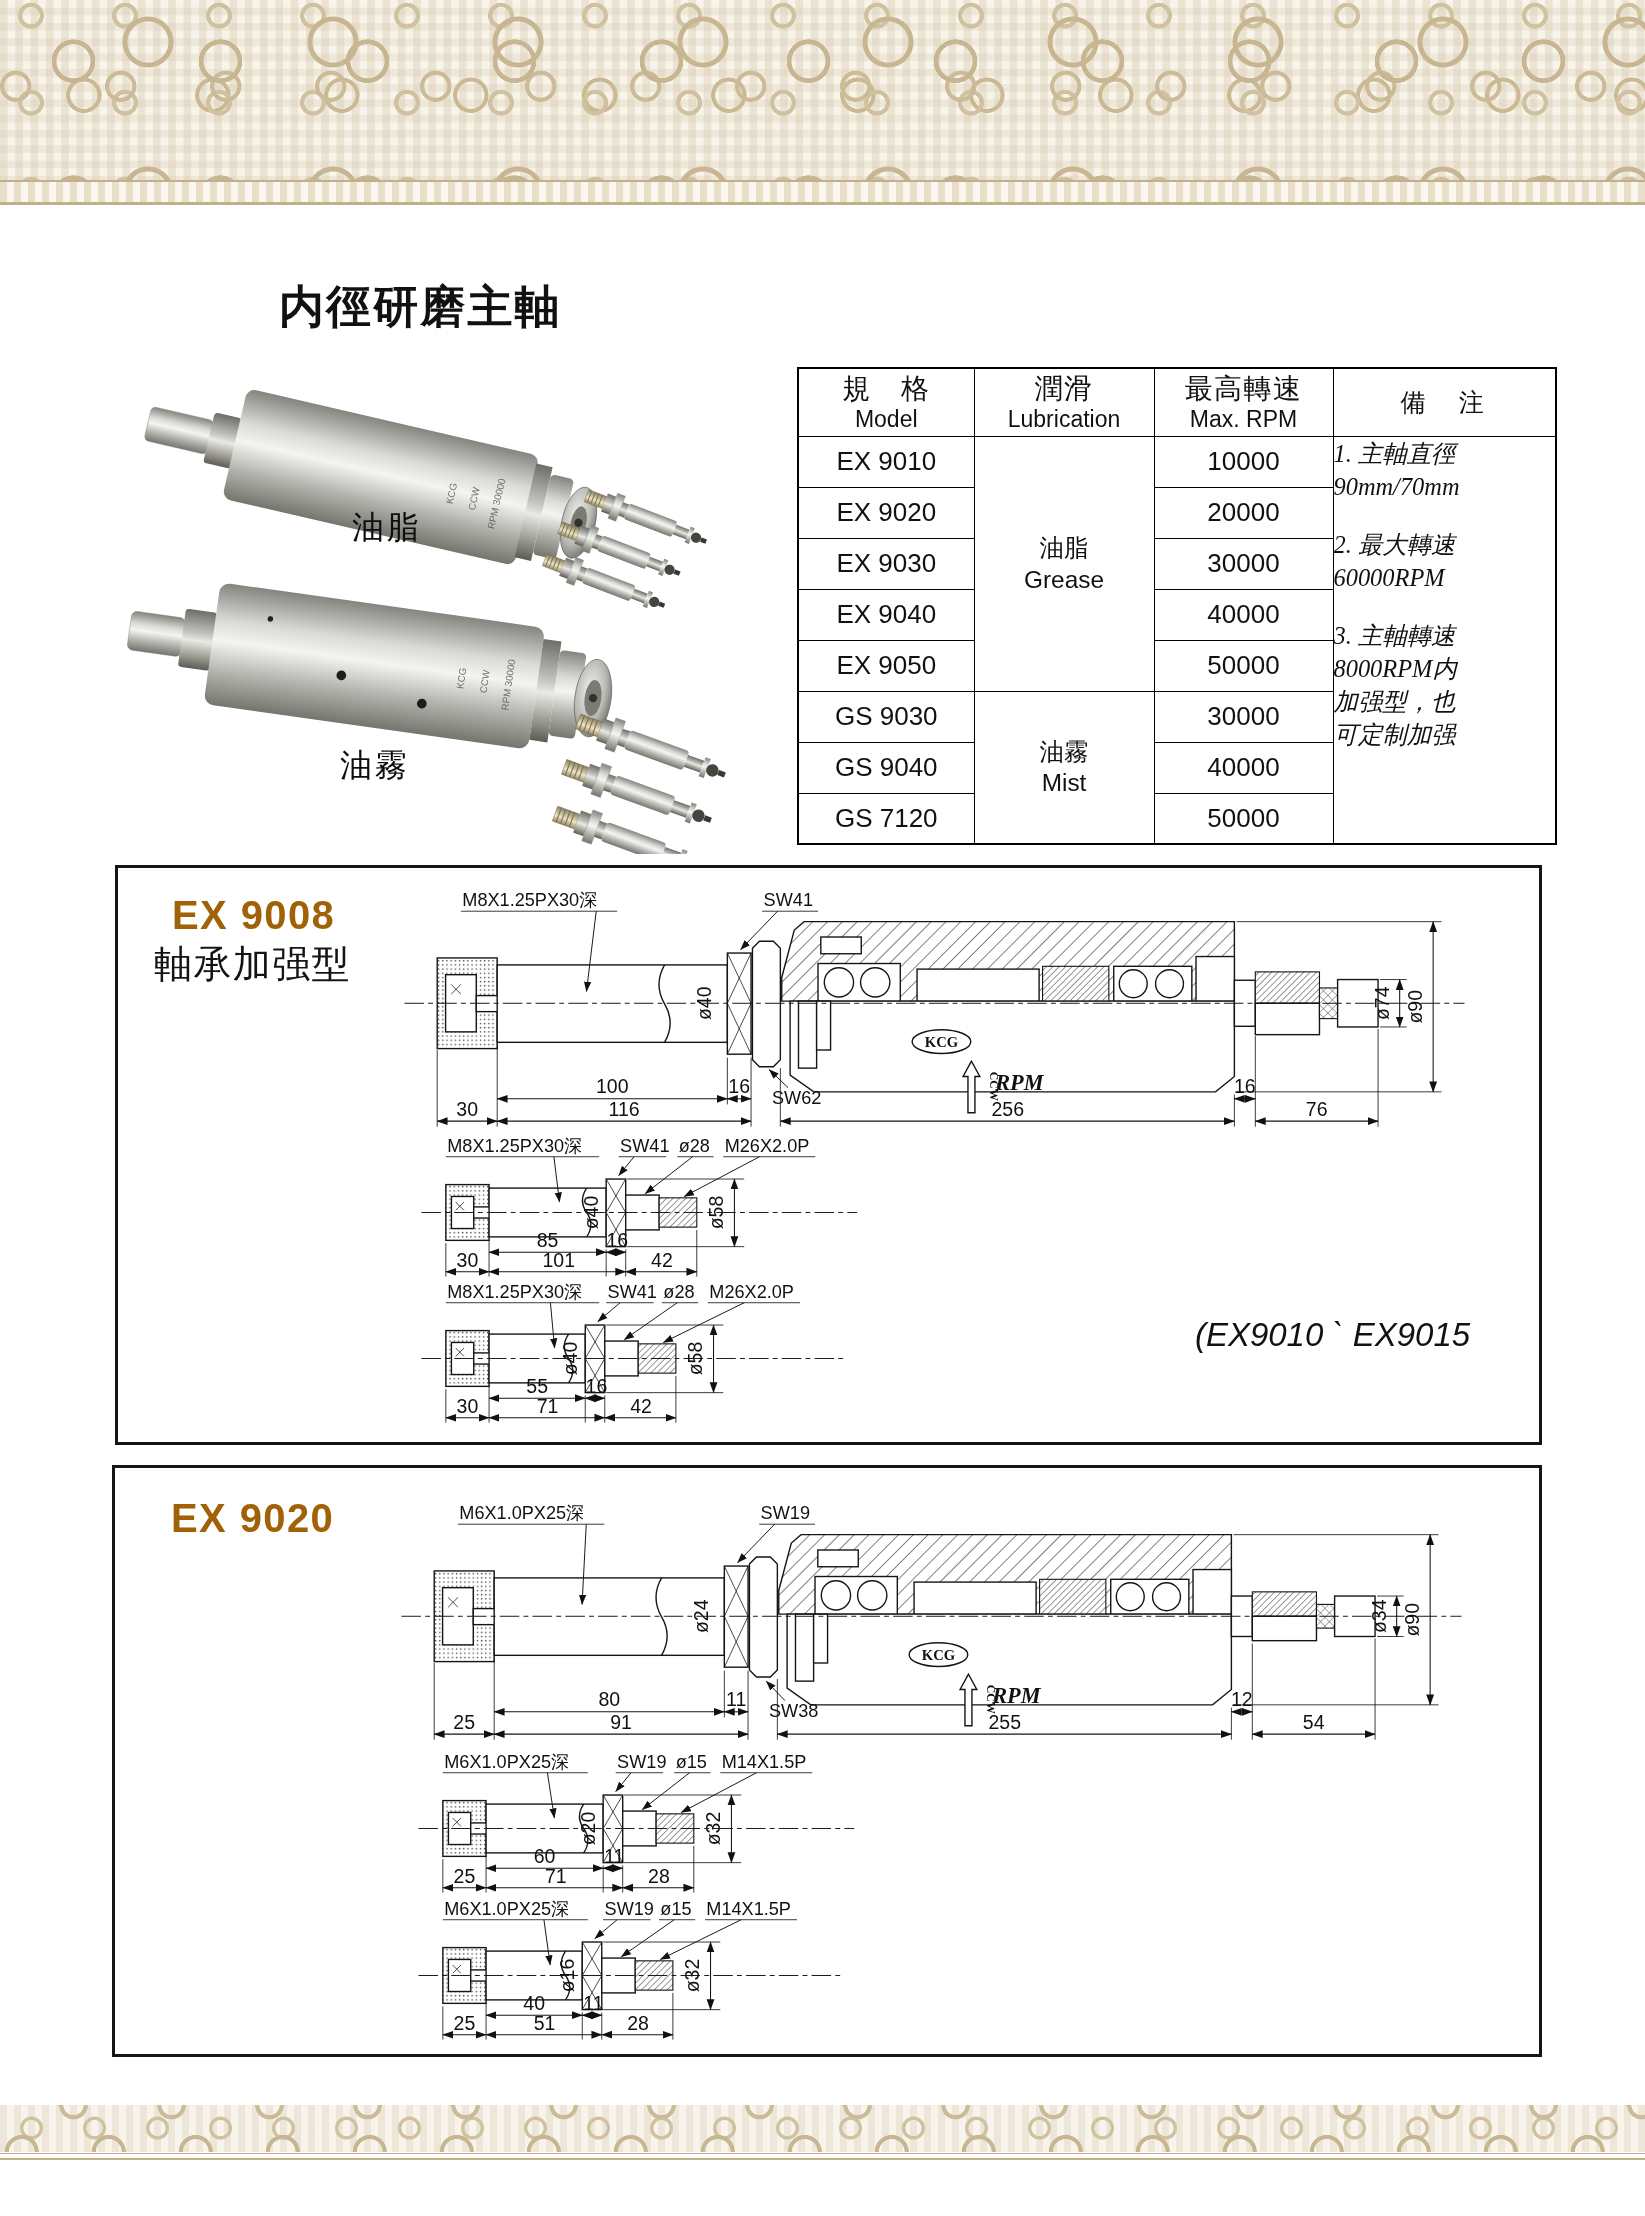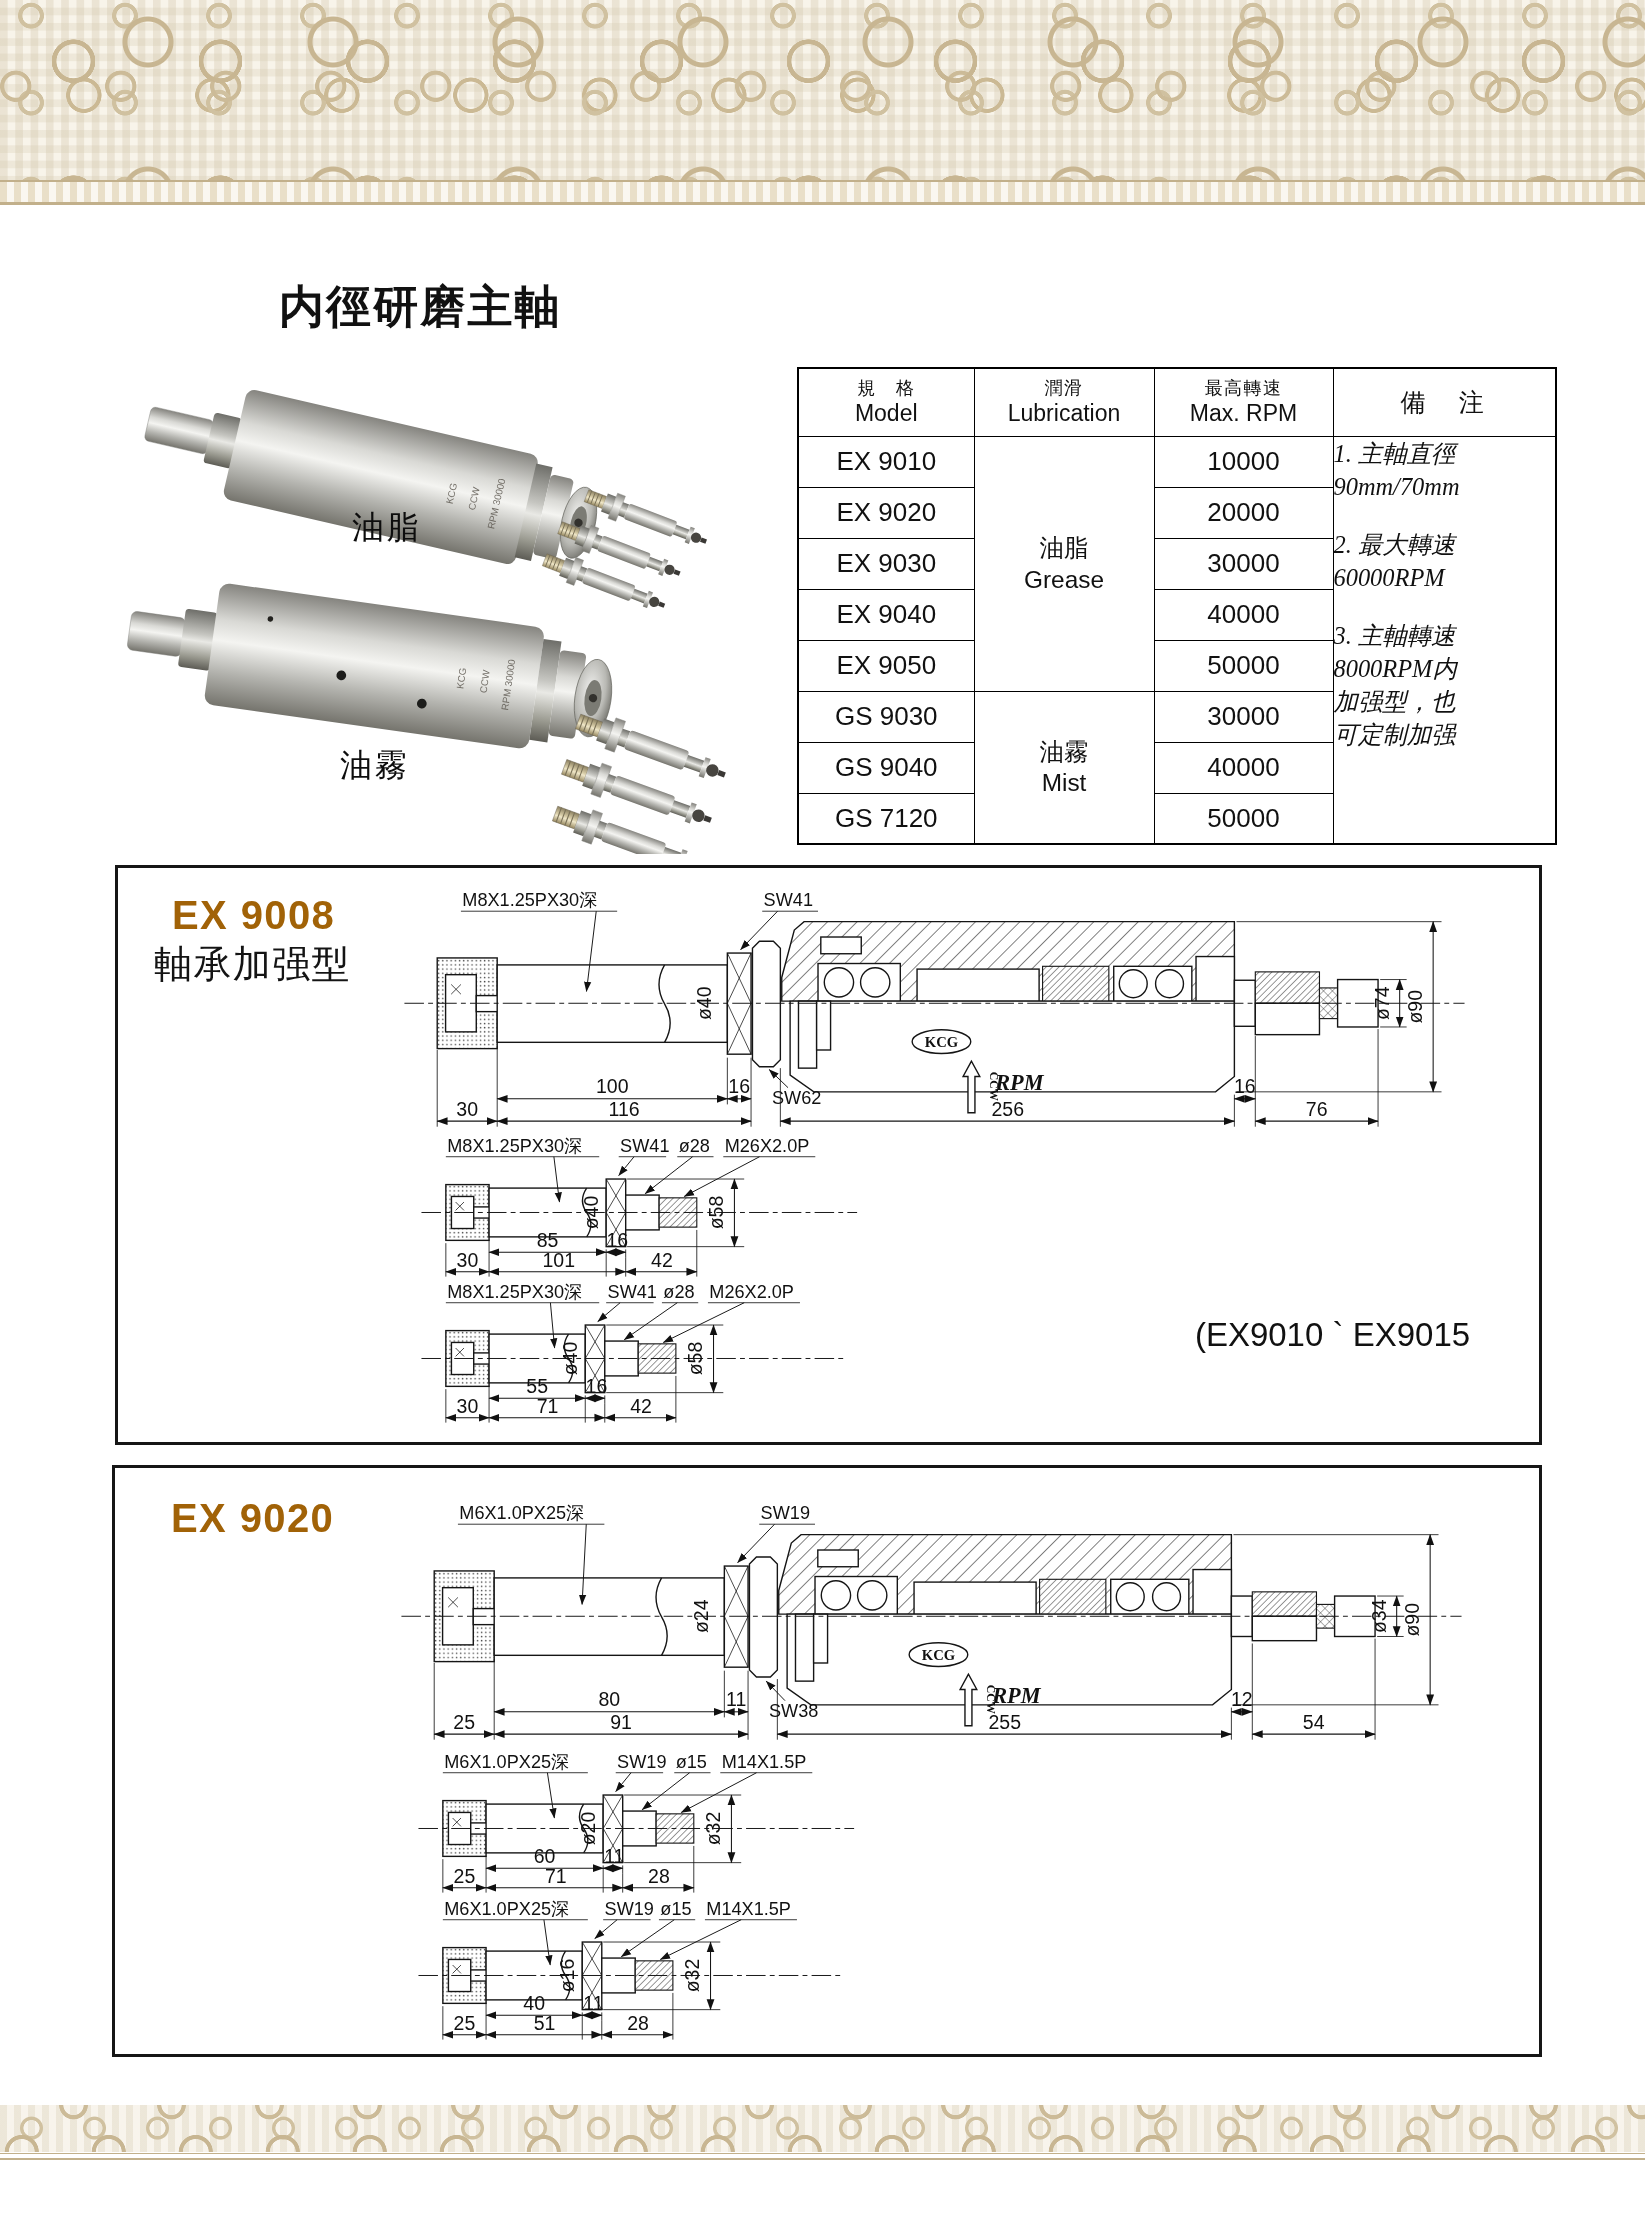--- a/index.html
+++ b/index.html
@@ -58,35 +58,35 @@
   
   table.spec{
     left:797px;top:367px;width:758px;position:absolute;
     border-collapse:collapse;table-layout:fixed;
     border:2.8px solid #000;
     background:#fff;
   }
   table.spec th, table.spec td{border:1.4px solid #000;padding:0;}
   table.spec thead tr{height:68px;}
   table.spec tbody tr{height:51px;}
-  th .h-zh{font-size:18px;font-weight:500;letter-spacing:1.4px;text-align:center;line-height:1.25;}
+  th .h-zh{font-size:28px;font-weight:500;letter-spacing:1.4px;text-align:center;line-height:1.25;}
   th .h-en{font-size:23px;font-weight:400;text-align:center;line-height:1.2;}
   th .h-one{font-size:25px;font-weight:500;letter-spacing:4.2px;text-align:center;}
   td.model,td.rpm{font-size:26px;text-align:center;font-weight:400;}
   td.lube{font-size:24.4px;text-align:center;line-height:1.3;}
   td.notes{vertical-align:top;padding:9.8px 4.2px 0 8.4px;font-family:"Liberation Serif", serif;font-size:24.4px;}
   .note{margin-bottom:25px;}
   .note:last-child{margin-bottom:0;}
   .note-line{line-height:33px;white-space:nowrap;font-style:italic;}
 
   
   .dbox{box-sizing:border-box;border:3.5px solid #161616;background:#fff;}
   .dbox-label{font-size:40px;font-weight:600;letter-spacing:1.4px;color:#a16207;}
   .dbox-sublabel{font-size:38px;font-weight:500;letter-spacing:1.4px;color:#141414;}
-  .dbox-note{font-size:33px;font-weight:500;text-align:center;line-height:68px;color:#111;white-space:nowrap;}
+  .dbox-note{font-size:33px;font-weight:500;text-align:center;line-height:68px;color:#111;white-space:nowrap;font-style:italic;}
   svg.drw{position:absolute;overflow:visible;}
 
   
   .ln{fill:#fff;stroke:#151515;stroke-width:2;}
   .lnt{fill:none;stroke:#151515;stroke-width:2;}
   .hat{fill:url(#hatch);stroke:#151515;stroke-width:2;}
   .hatd{fill:url(#hatchd);stroke:#151515;stroke-width:1.6;}
   .crs{fill:url(#crossh);stroke:#151515;stroke-width:1.6;}
   .knl{fill:url(#knurl);stroke:#151515;stroke-width:2;}
   .cl{stroke:#151515;stroke-width:1.4;stroke-dasharray:28 6 7 6;fill:none;}

